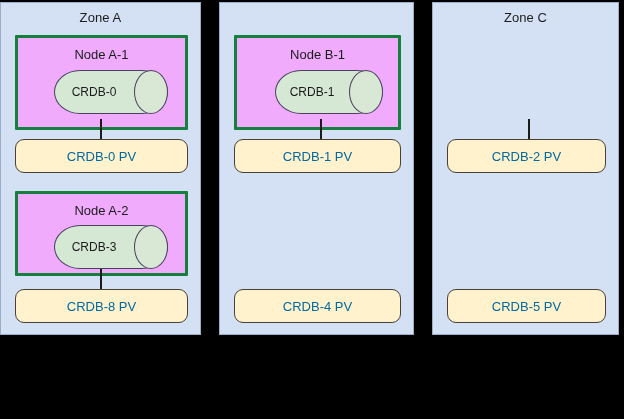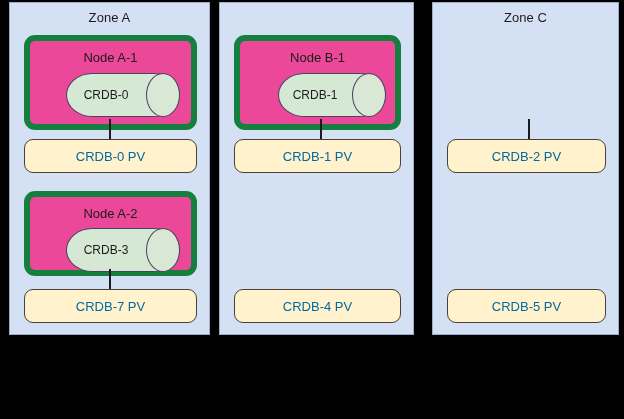--- a/index.html
+++ b/index.html
@@ -24,41 +24,41 @@
 
   
   .zone {
     position: absolute;
     top: 2px;
     height: 333px;
     background: #d4e1f5;
     border: 1px solid #9aaec9;
     box-sizing: border-box;
   }
-  #zone-a { left: 9px;   width: 201px; }
+  #zone-a { left: 0;   width: 201px; }
   #zone-b { left: 219px; width: 195px; }
   #zone-c { left: 432px; width: 187px; }
 
   .zone-title {
     position: absolute;
     top: 7px;
     left: 0;
     right: 0;
     text-align: center;
     font-size: 13px;
     color: #1b1b1b;
     letter-spacing: 0.1px;
   }
 
   
   .node {
     position: absolute;
-    background: #ec4899;
-    border: 6px solid #15803d;
-    border-radius: 11px;
+    background: #f0abfc;
+    border: 3px solid #15803d;
+    border-radius: 1px;
     box-sizing: border-box;
   }
   .node-title {
     position: absolute;
     top: 9px;
     left: 0;
     right: 0;
     text-align: center;
     font-size: 13px;
     color: #1b1b1b;
@@ -163,21 +163,21 @@
     <div class="pv pv-row1" id="pv-crdb0">CRDB-0 PV</div>
 
     <div class="node node-row2" id="node-a2">
       <div class="node-title">Node A-2</div>
       <div class="pod pod-row2" id="pod-crdb3">
         <div class="pod-cap"></div>
         <div class="pod-label">CRDB-3</div>
       </div>
     </div>
     <div class="connector conn-row2" id="conn-a2"></div>
-    <div class="pv pv-row2" id="pv-crdb3">CRDB-7 PV</div>
+    <div class="pv pv-row2" id="pv-crdb3">CRDB-8 PV</div>
   </div>
 
   <div class="zone" id="zone-b">
 
     <div class="node node-row1" id="node-b1">
       <div class="node-title">Node B-1</div>
       <div class="pod pod-row1" id="pod-crdb1">
         <div class="pod-cap"></div>
         <div class="pod-label">CRDB-1</div>
       </div>

